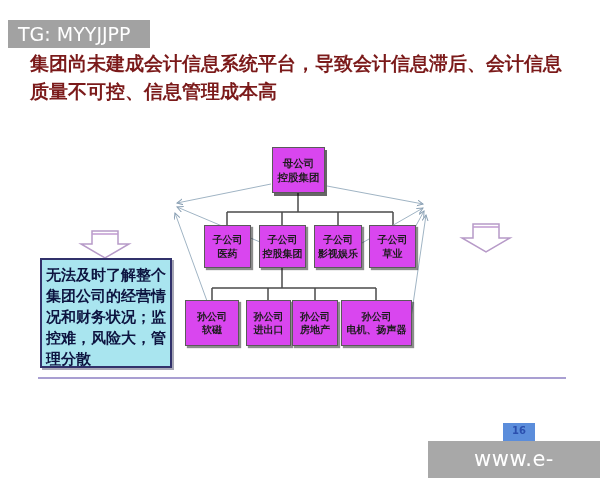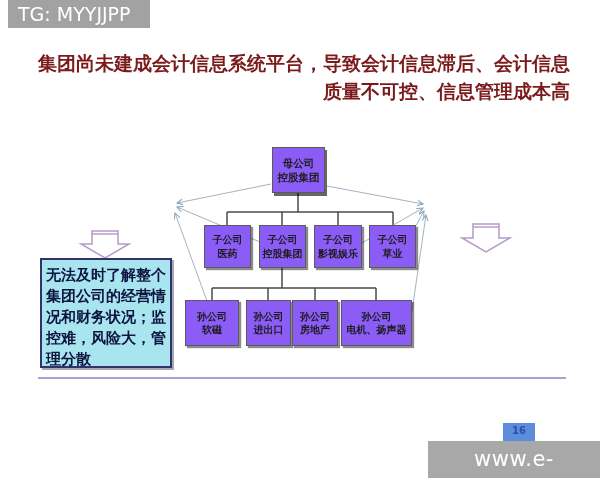--- a/index.html
+++ b/index.html
@@ -1,33 +1,33 @@
 <!DOCTYPE html>
 <html><head>
 <meta charset="utf-8">
 <style>
   html,body{margin:0;padding:0;background:#fff;}
   .slide{position:relative;width:600px;height:480px;background:#ffffff;overflow:hidden;
          font-family:"DejaVu Sans",sans-serif;}
-  .tag{position:absolute;left:8px;top:0;width:142px;height:28px;background:#a2a2a2;
+  .tag{position:absolute;left:8px;top:20px;width:142px;height:28px;background:#a2a2a2;
        color:#ffffff;font-size:19px;line-height:28px;padding-left:10px;box-sizing:border-box;}
-  .title{position:absolute;left:30px;top:50px;width:540px;text-align:right;color:#7b1a1a;
+  .title{position:absolute;left:30px;top:50px;width:540px;text-align:left;color:#7b1a1a;
          font-size:19px;font-weight:bold;line-height:1.45;}
   .sidebox{position:absolute;border:2px solid #31316b;box-sizing:border-box;
            background:linear-gradient(180deg,#fefeff 0%,#e4e7f0 100%);
            box-shadow:2px 2px 0 rgba(60,60,90,.45);
            font-size:15px;font-weight:bold;color:#16163f;line-height:1.38;padding:6px 5px;}
   .cyanbox{position:absolute;border:2px solid #31316b;box-sizing:border-box;background:#a9e5ef;
            box-shadow:2px 2px 0 rgba(60,60,90,.45);
            font-size:15px;font-weight:bold;color:#0d1440;line-height:1.4;padding:5px 4px;}
   .lt{left:42px;top:150px;width:124px;height:80px;}
   .rt{left:432px;top:152px;width:128px;height:66px;}
   .lb{left:40px;top:258px;width:132px;height:110px;}
   .rb{left:430px;top:258px;width:134px;height:64px;}
-  .orgbox{position:absolute;background:#8b5cf6;border:1px solid #5a5a5a;box-sizing:border-box;
+  .orgbox{position:absolute;background:#d946ef;border:1px solid #5a5a5a;box-sizing:border-box;
           box-shadow:2px 2px 1px rgba(0,0,0,.45);display:flex;flex-direction:column;
           align-items:center;justify-content:center;text-align:center;color:#1c1c1c;
           font-size:10px;font-weight:600;line-height:1.35;}
   .root{left:272px;top:147px;width:53px;height:46px;font-size:10.5px;box-shadow:2px 3px 0 rgba(0,0,0,.6);}
   .s1{left:204px;top:225px;width:47px;height:43px;}
   .s2{left:259px;top:225px;width:47px;height:43px;}
   .s3{left:314px;top:225px;width:48px;height:43px;}
   .s4{left:369px;top:225px;width:47px;height:43px;}
   .g1{left:185px;top:300px;width:54px;height:46px;}
   .g2{left:246px;top:300px;width:45px;height:46px;}

